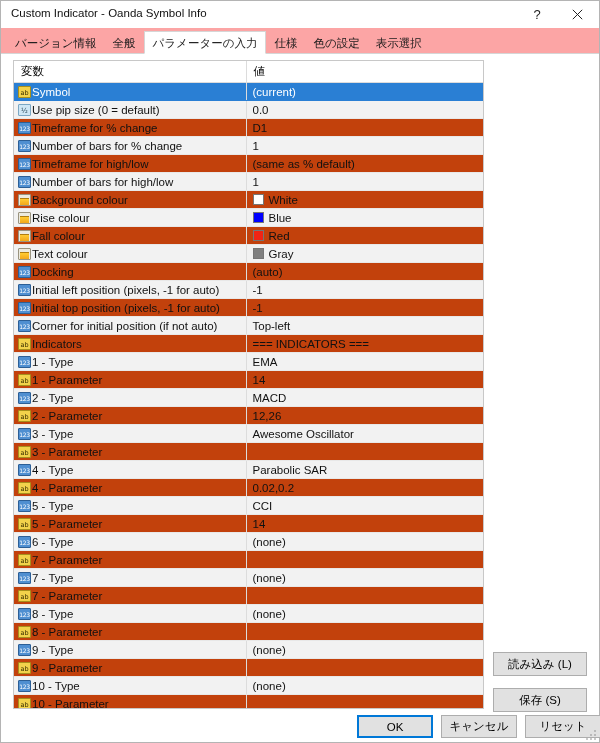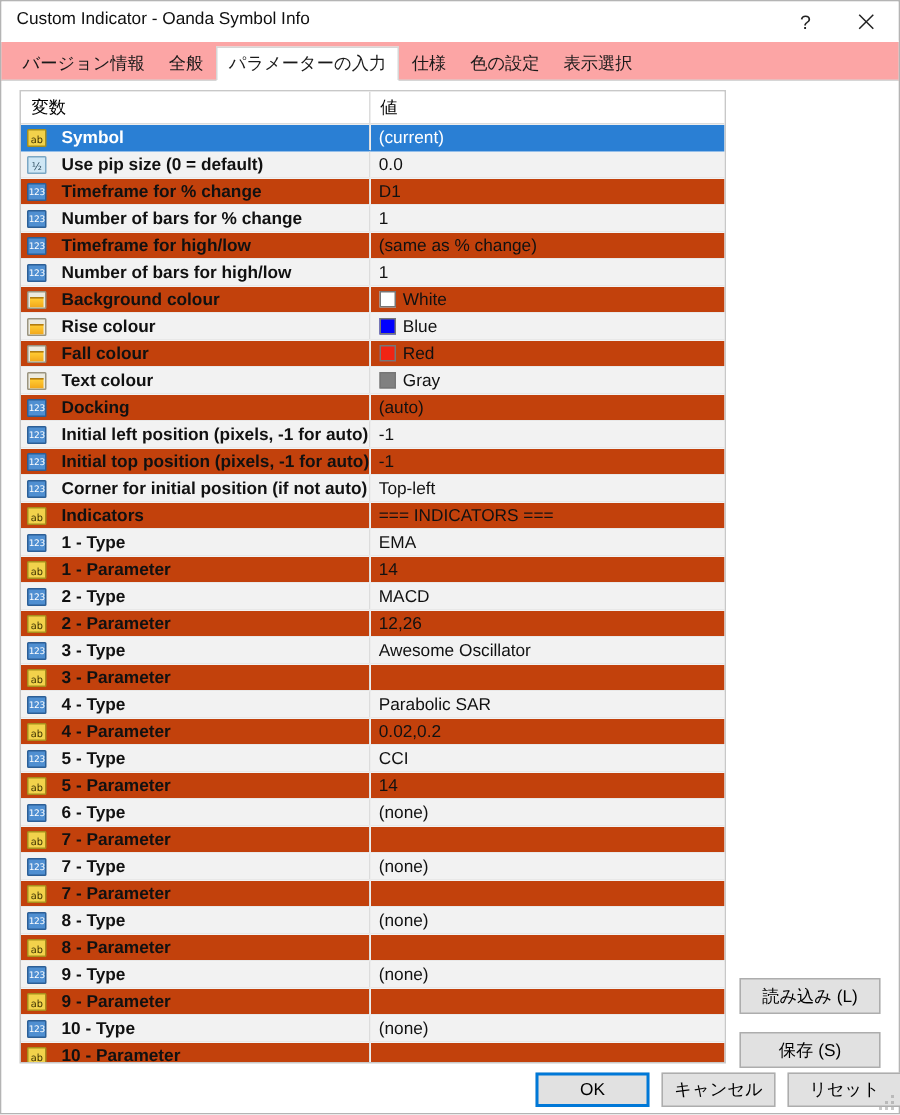--- a/index.html
+++ b/index.html
@@ -153,21 +153,21 @@
   tr.odd  td { background: #c2410c; }
   tr.even td { background: #f2f2f2; }
   tr.sel  td { background: #2a7fd4; color: #ffffff; border-bottom-color:#2a7fd4; }
 
   .cell-name {
     display: flex;
     align-items: center;
     height: 17px;
     padding-left: 4px;
   }
-  .lbl { padding-left: 10px; font-weight: bold; }
+  .lbl { padding-left: 1px; }
   .cell-val {
     display: flex;
     align-items: center;
     height: 17px;
     padding-left: 6px;
   }
 
   
   .ticon {
     width: 13px;
@@ -370,21 +370,21 @@
             </tr>
             <tr class="odd">
               <td>
                 <div class="cell-name">
                   <span class="ticon ticon-int">123</span>
                   <span class="lbl">Timeframe for high/low</span>
                 </div>
               </td>
               <td>
                 <div class="cell-val">
-                  <span>(same as % change)</span>
+                  <span>(same as % default)</span>
                 </div>
               </td>
             </tr>
             <tr class="even">
               <td>
                 <div class="cell-name">
                   <span class="ticon ticon-int">123</span>
                   <span class="lbl">Number of bars for high/low</span>
                 </div>
               </td>

